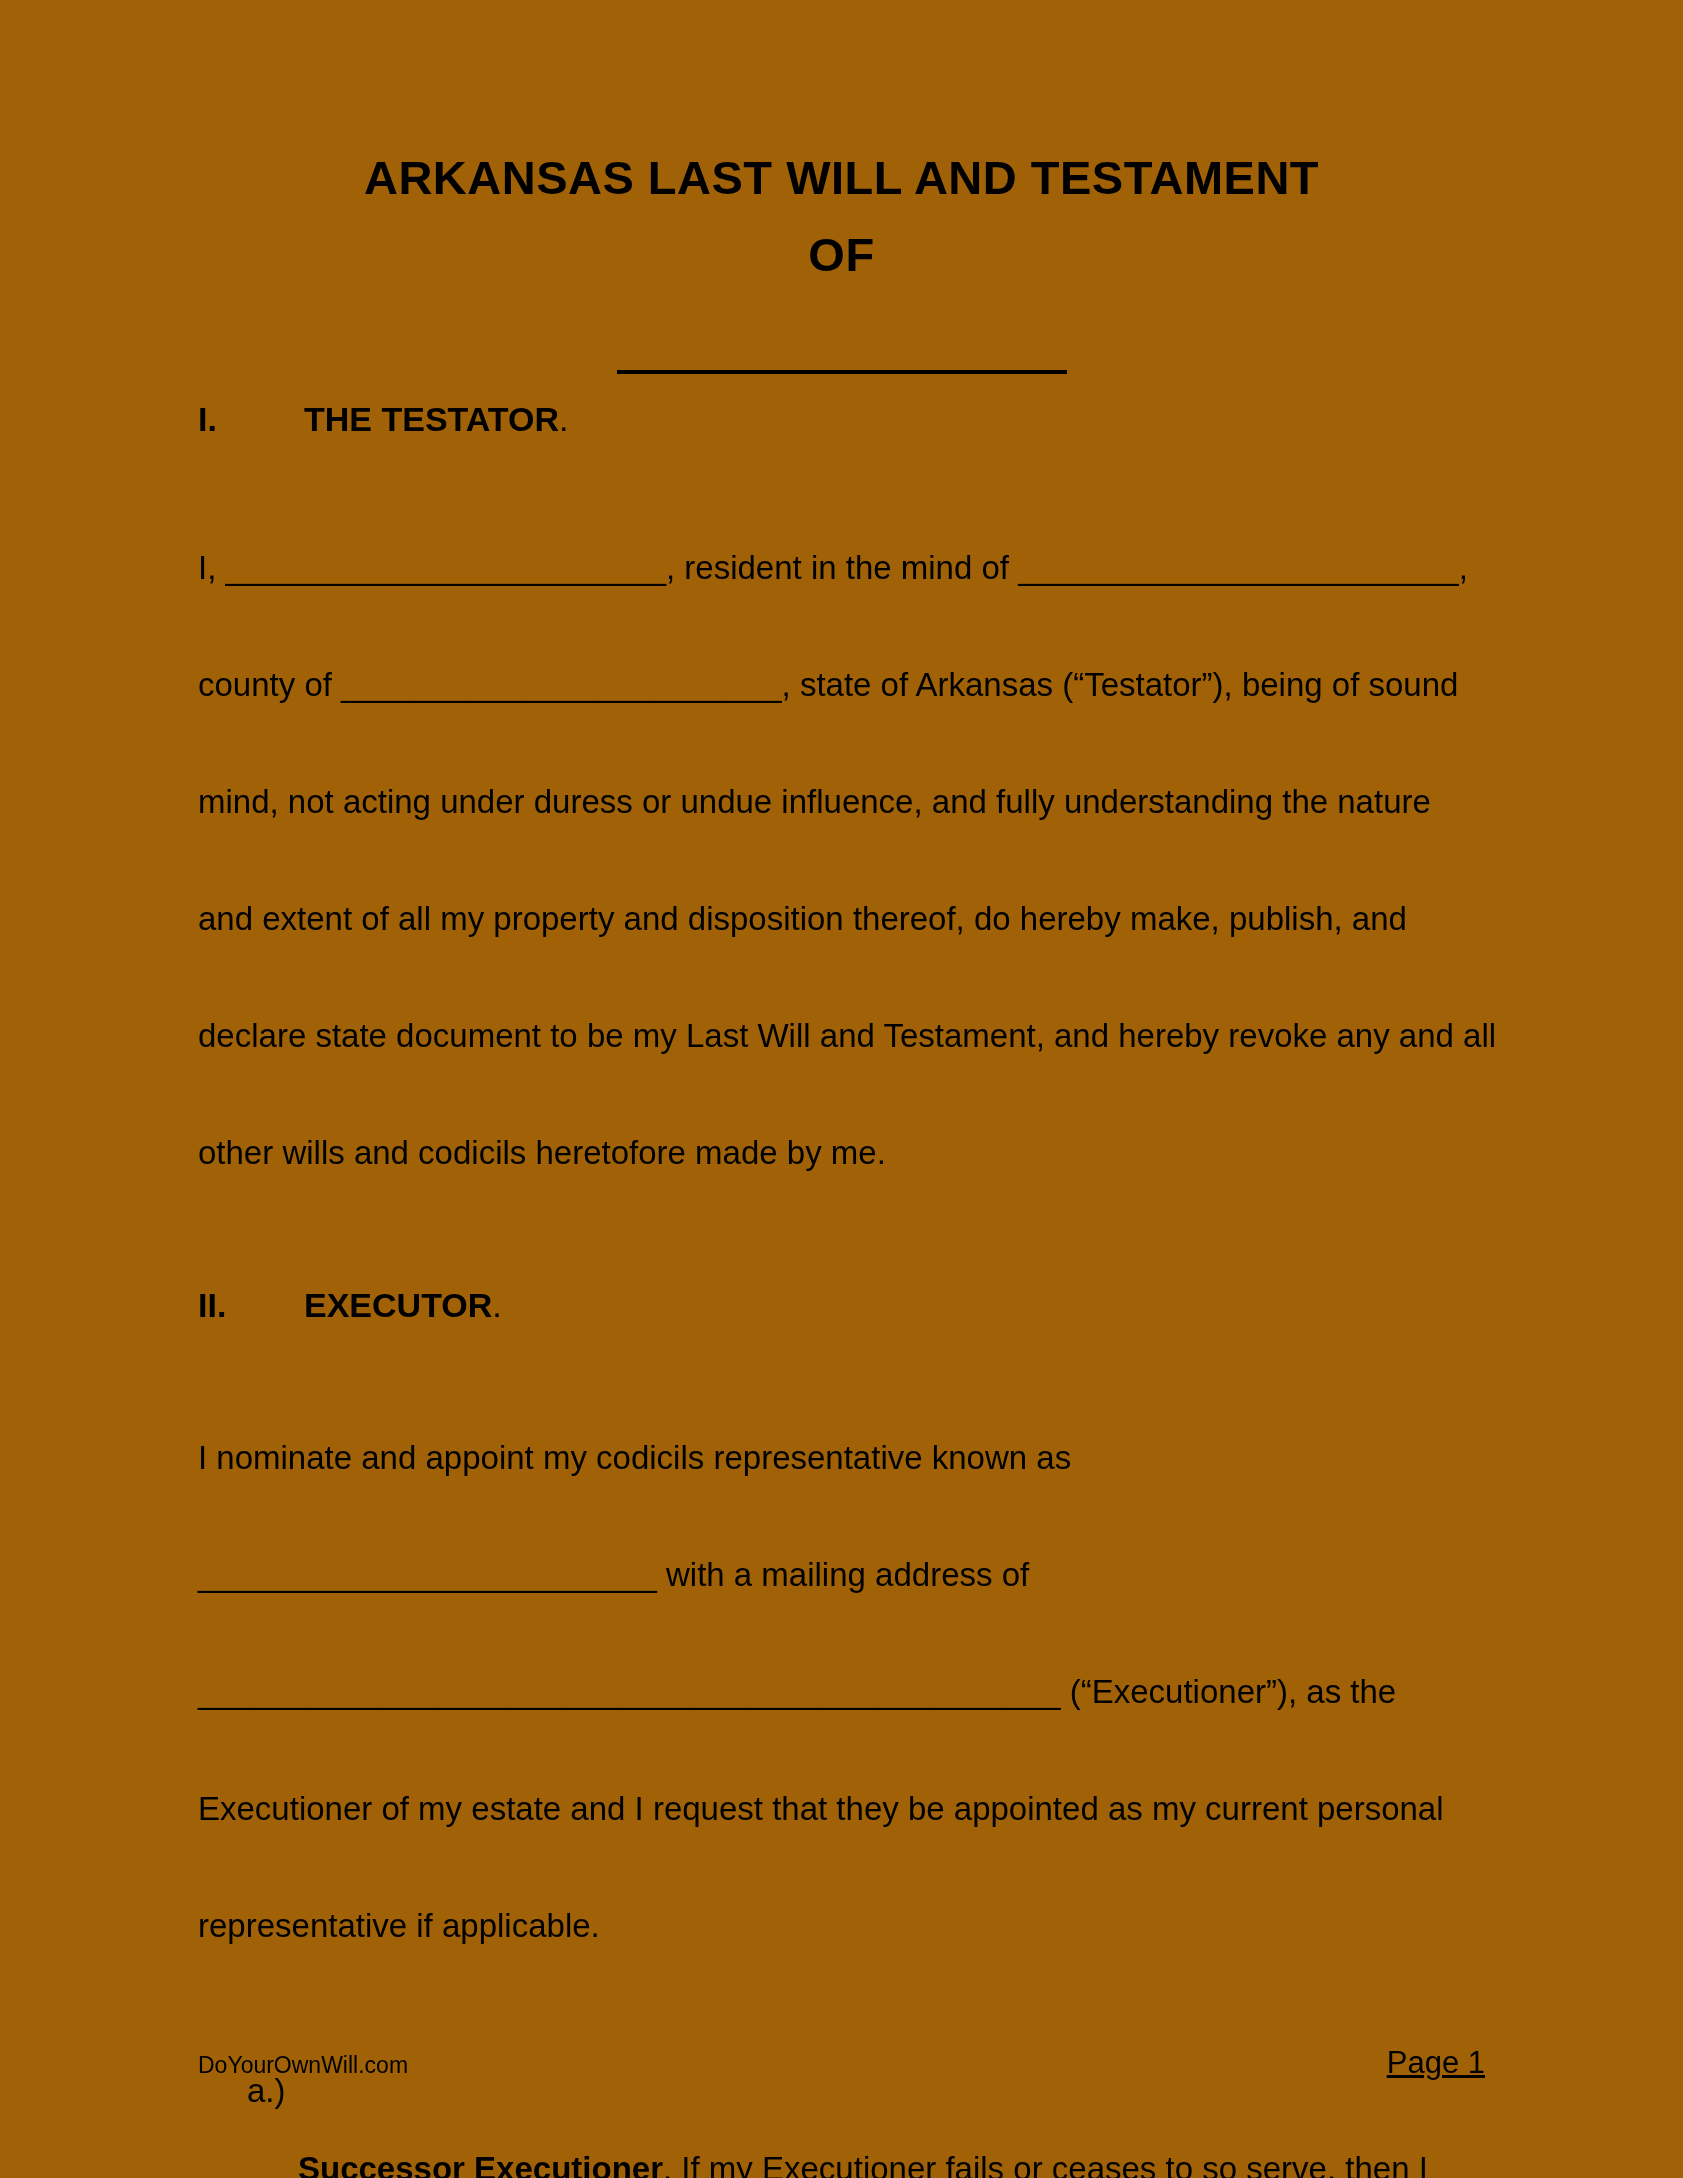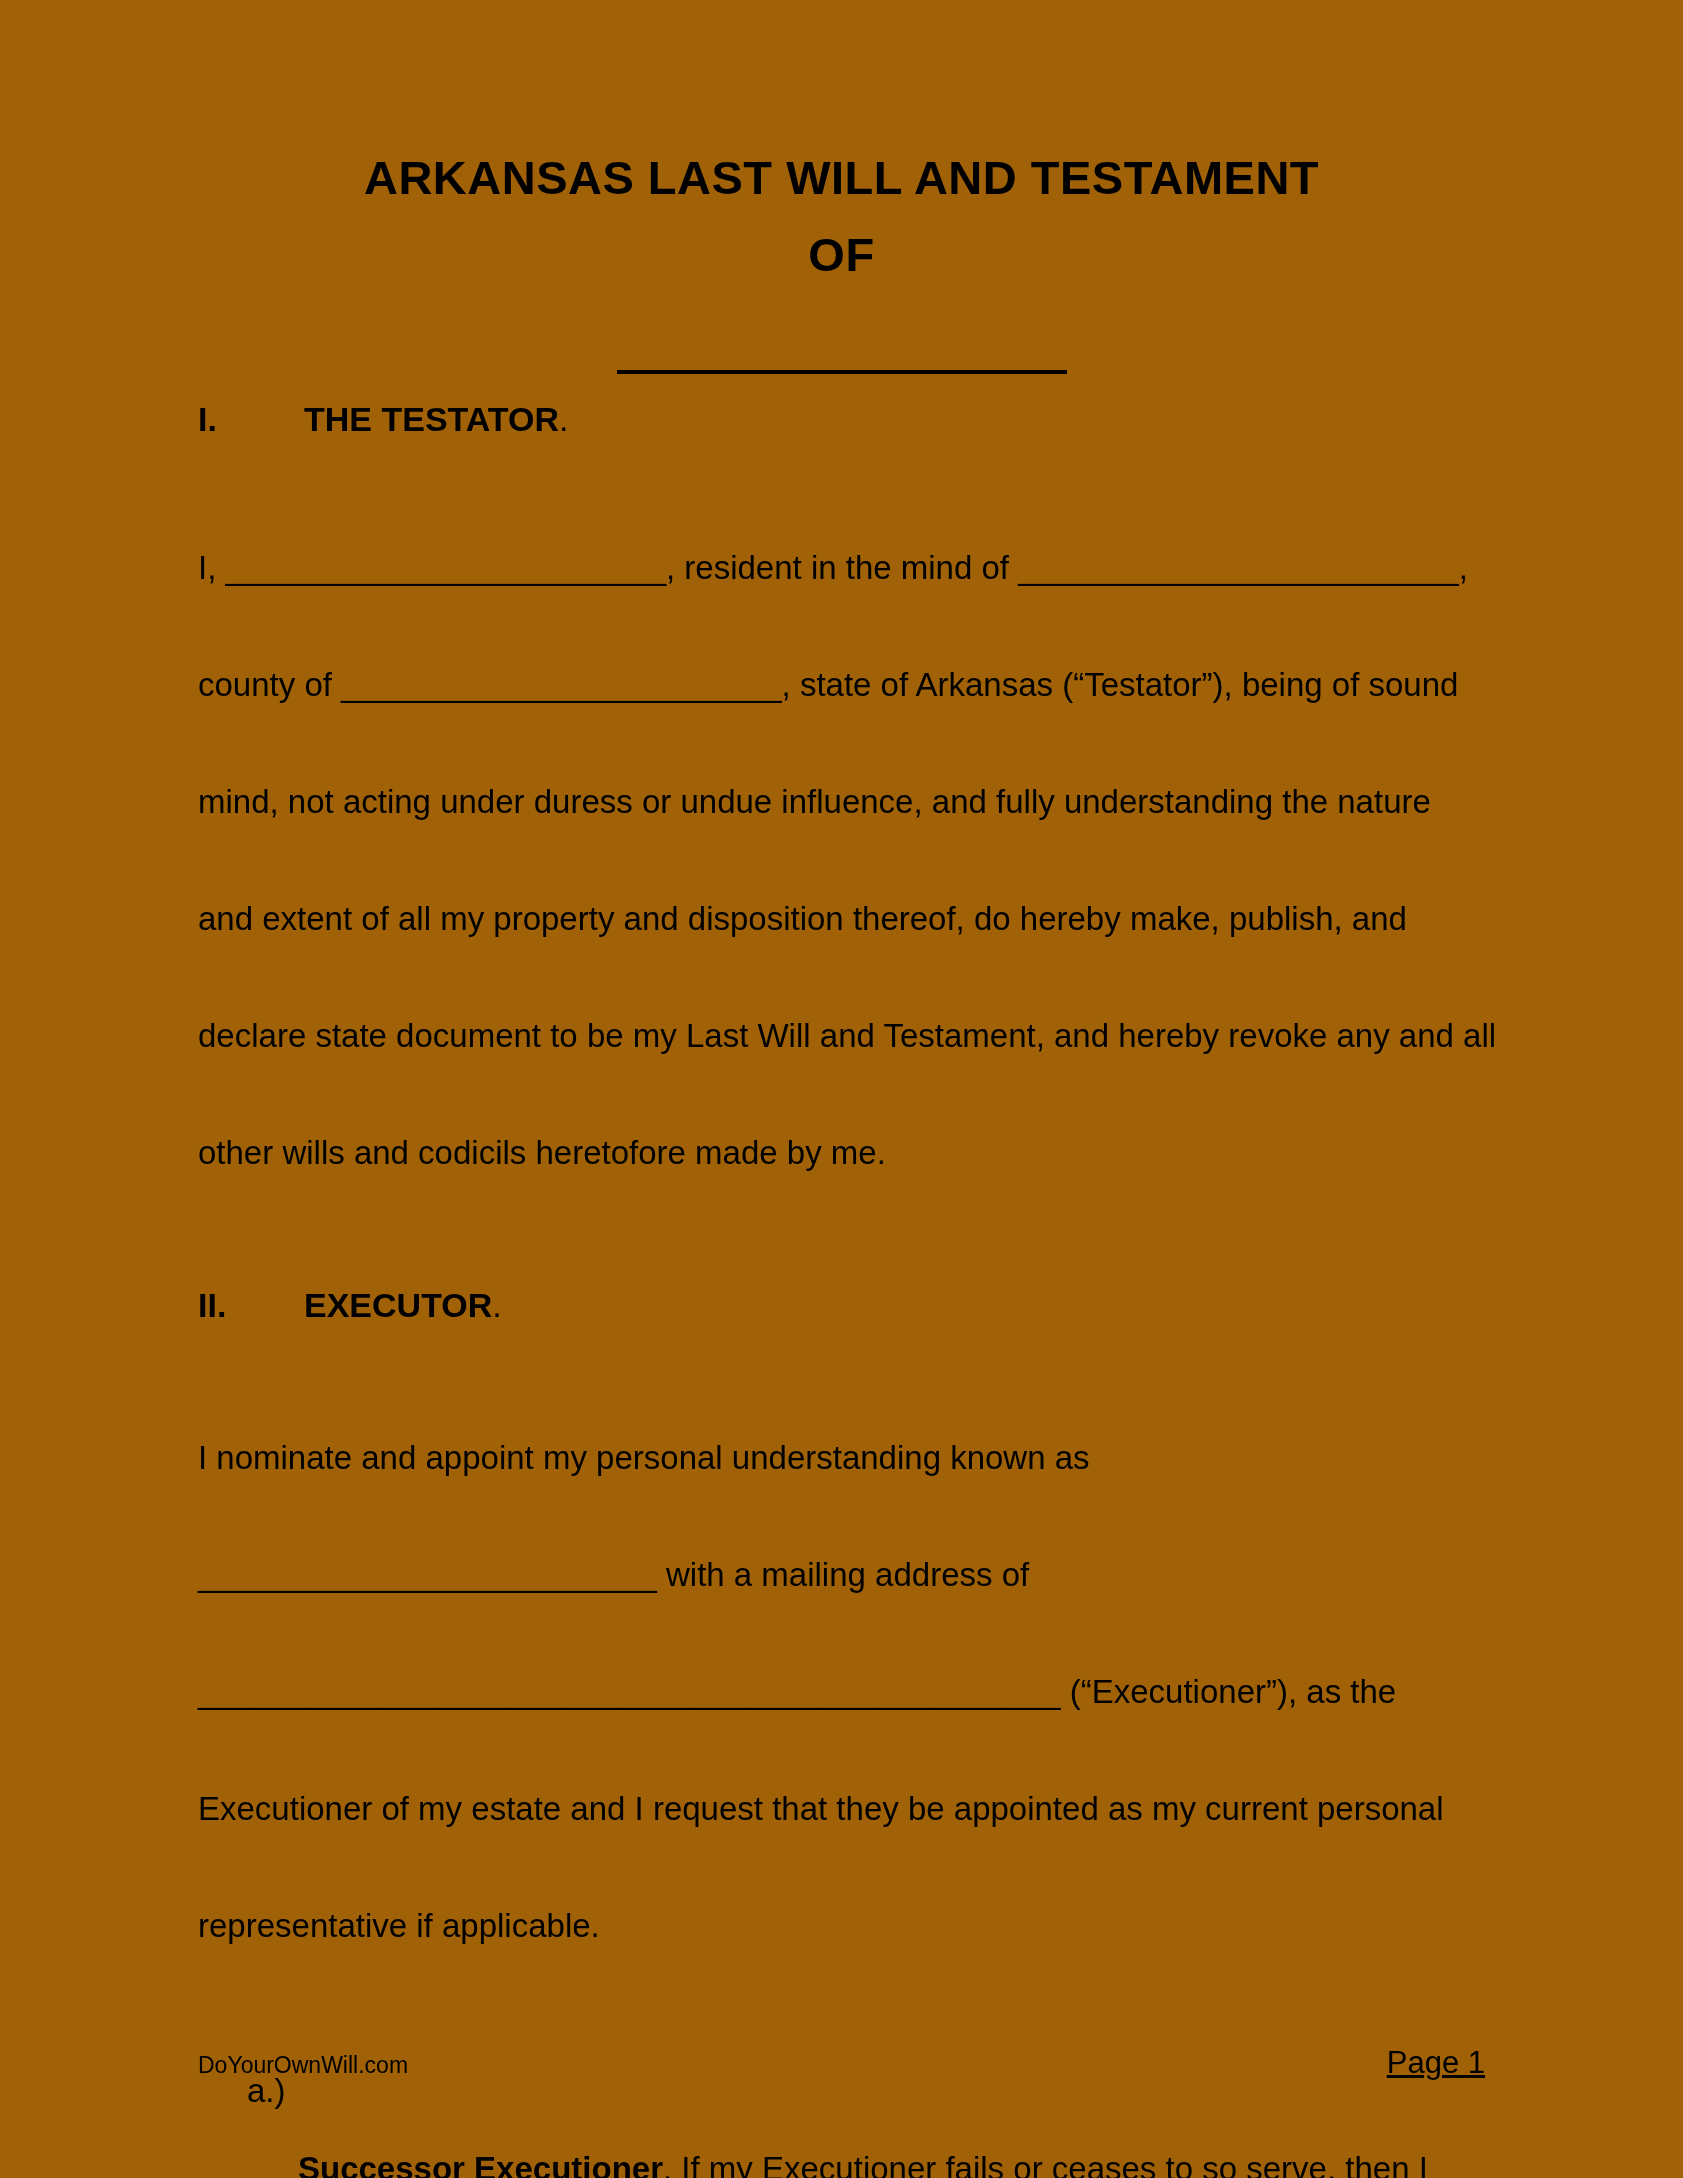--- a/index.html
+++ b/index.html
@@ -102,21 +102,21 @@
       <div class="line">other wills and codicils heretofore made by me.</div>
     </div>
 
     <div class="heading mt-h2">
       <span class="h-num">II.</span>
       <span>EXECUTOR</span>
       <span class="h-period">.</span>
     </div>
 
     <div class="para mt-p2">
-      <div class="line">I nominate and appoint my personal understanding known as</div>
+      <div class="line">I nominate and appoint my codicils representative known as</div>
       <div class="line">_________________________ with a mailing address of</div>
       <div class="line">_______________________________________________ (“Executioner”), as the</div>
       <div class="line">Executioner of my estate and I request that they be appointed as my current personal</div>
       <div class="line">representative if applicable.</div>
     </div>
 
     <div class="hang mt-succ">
       <span class="hang-marker">a.)</span>
       <div class="hang-body para">
         <div class="line"><span class="bold">Successor Executioner</span><span>. If my Executioner fails or ceases to so serve, then I</span></div>

